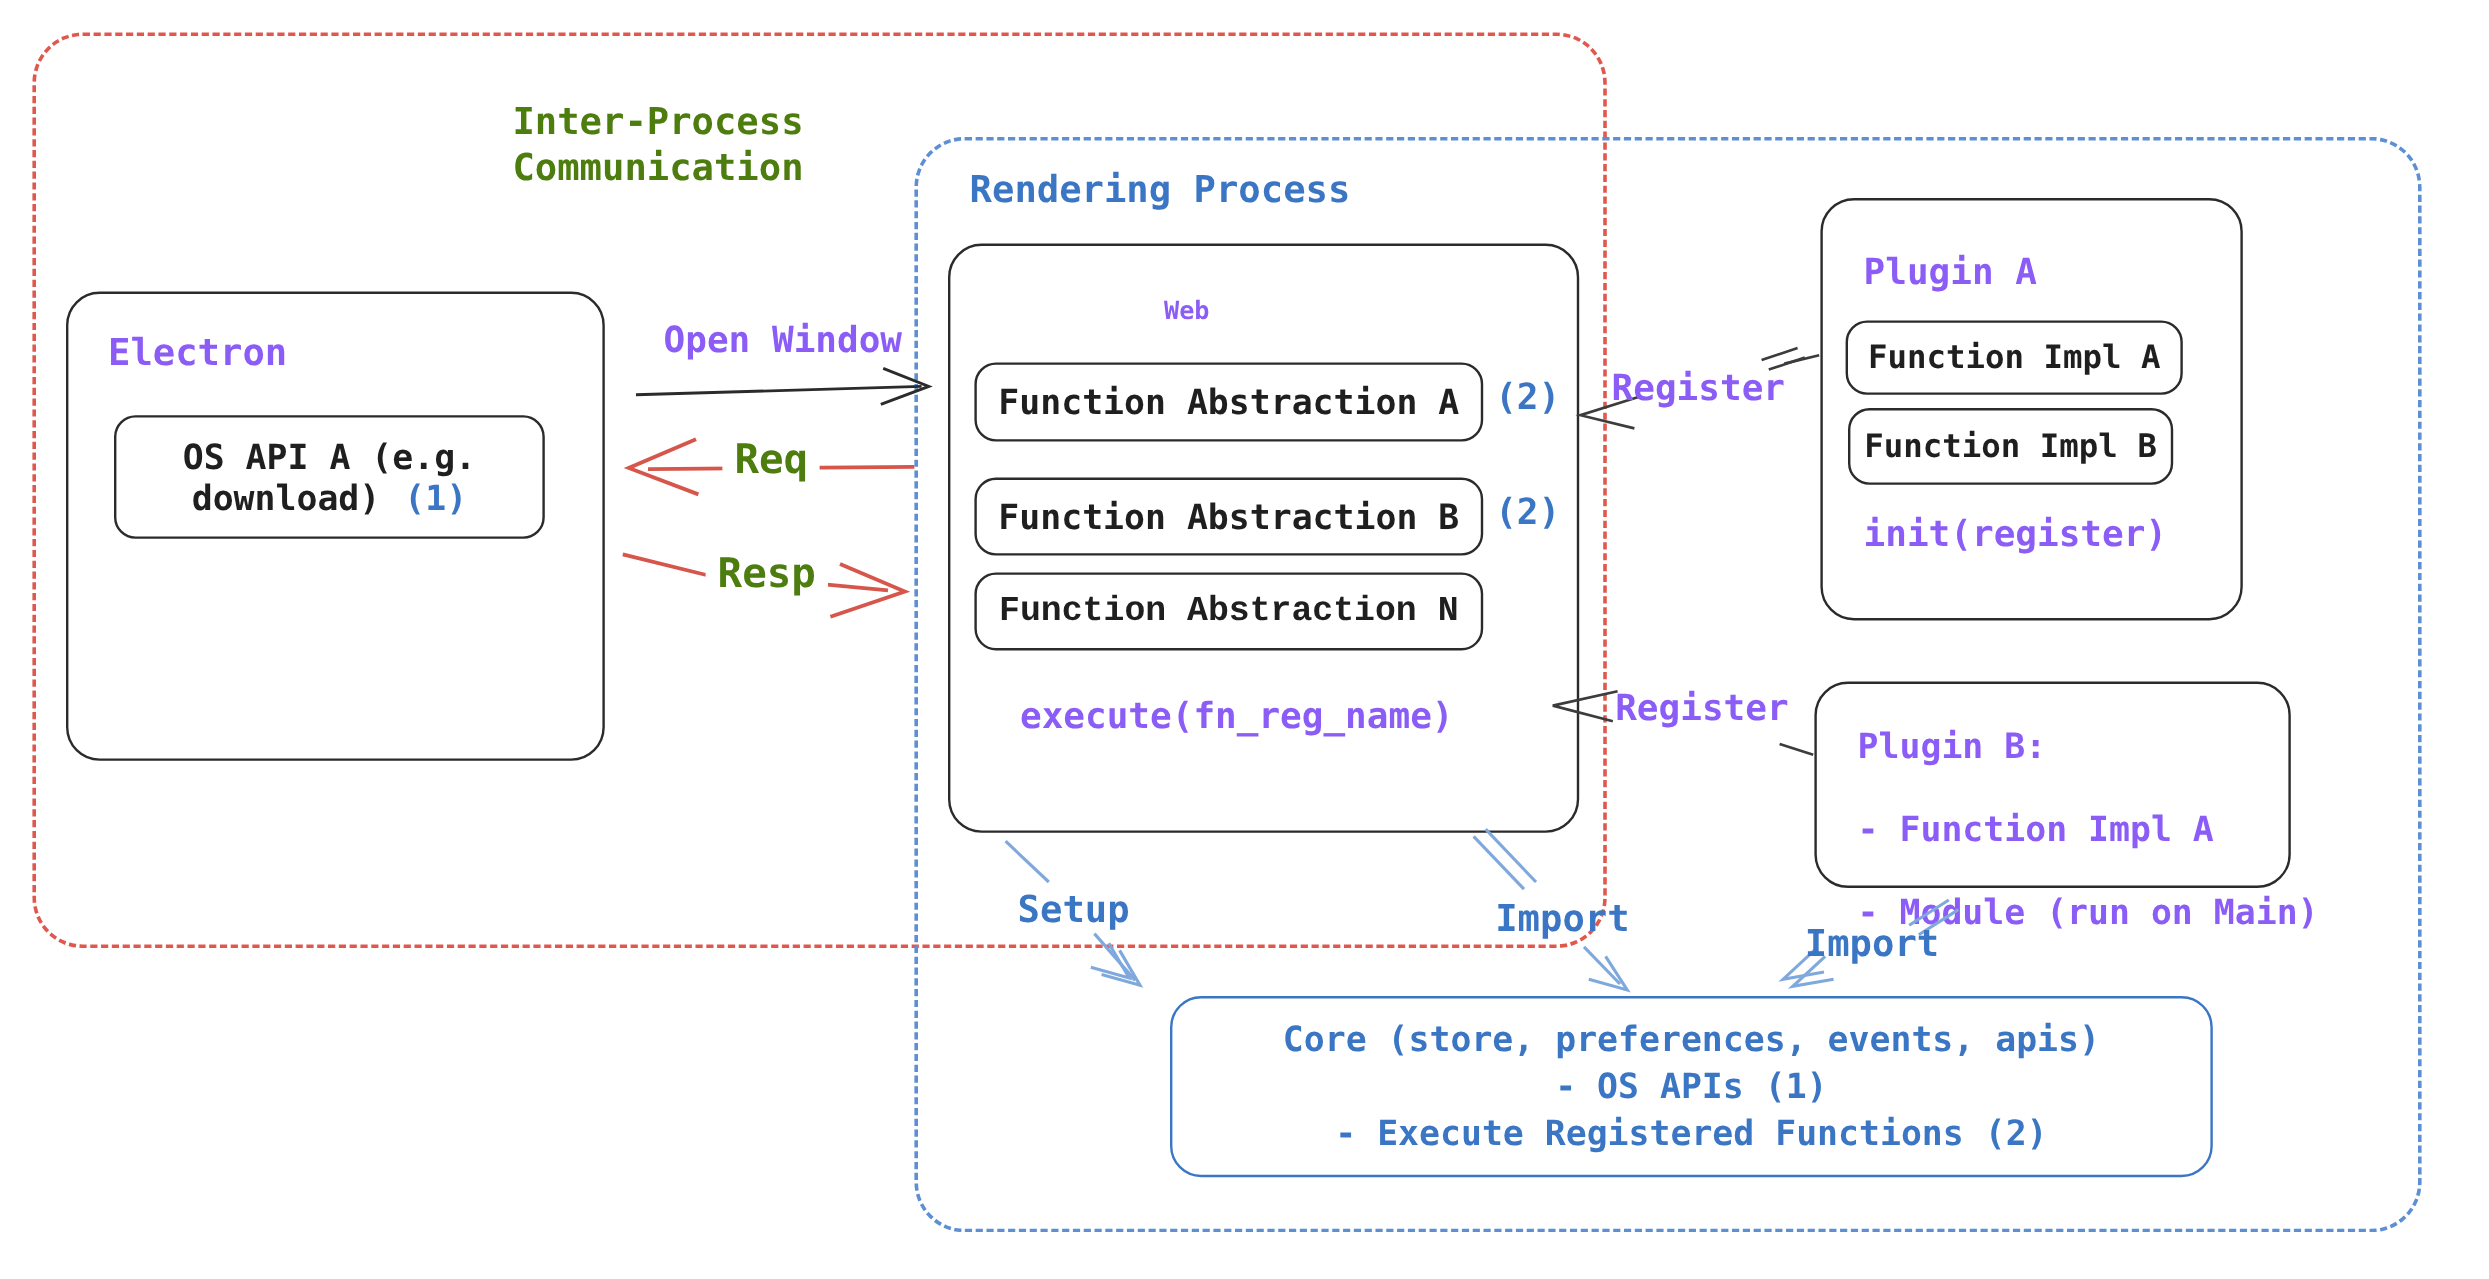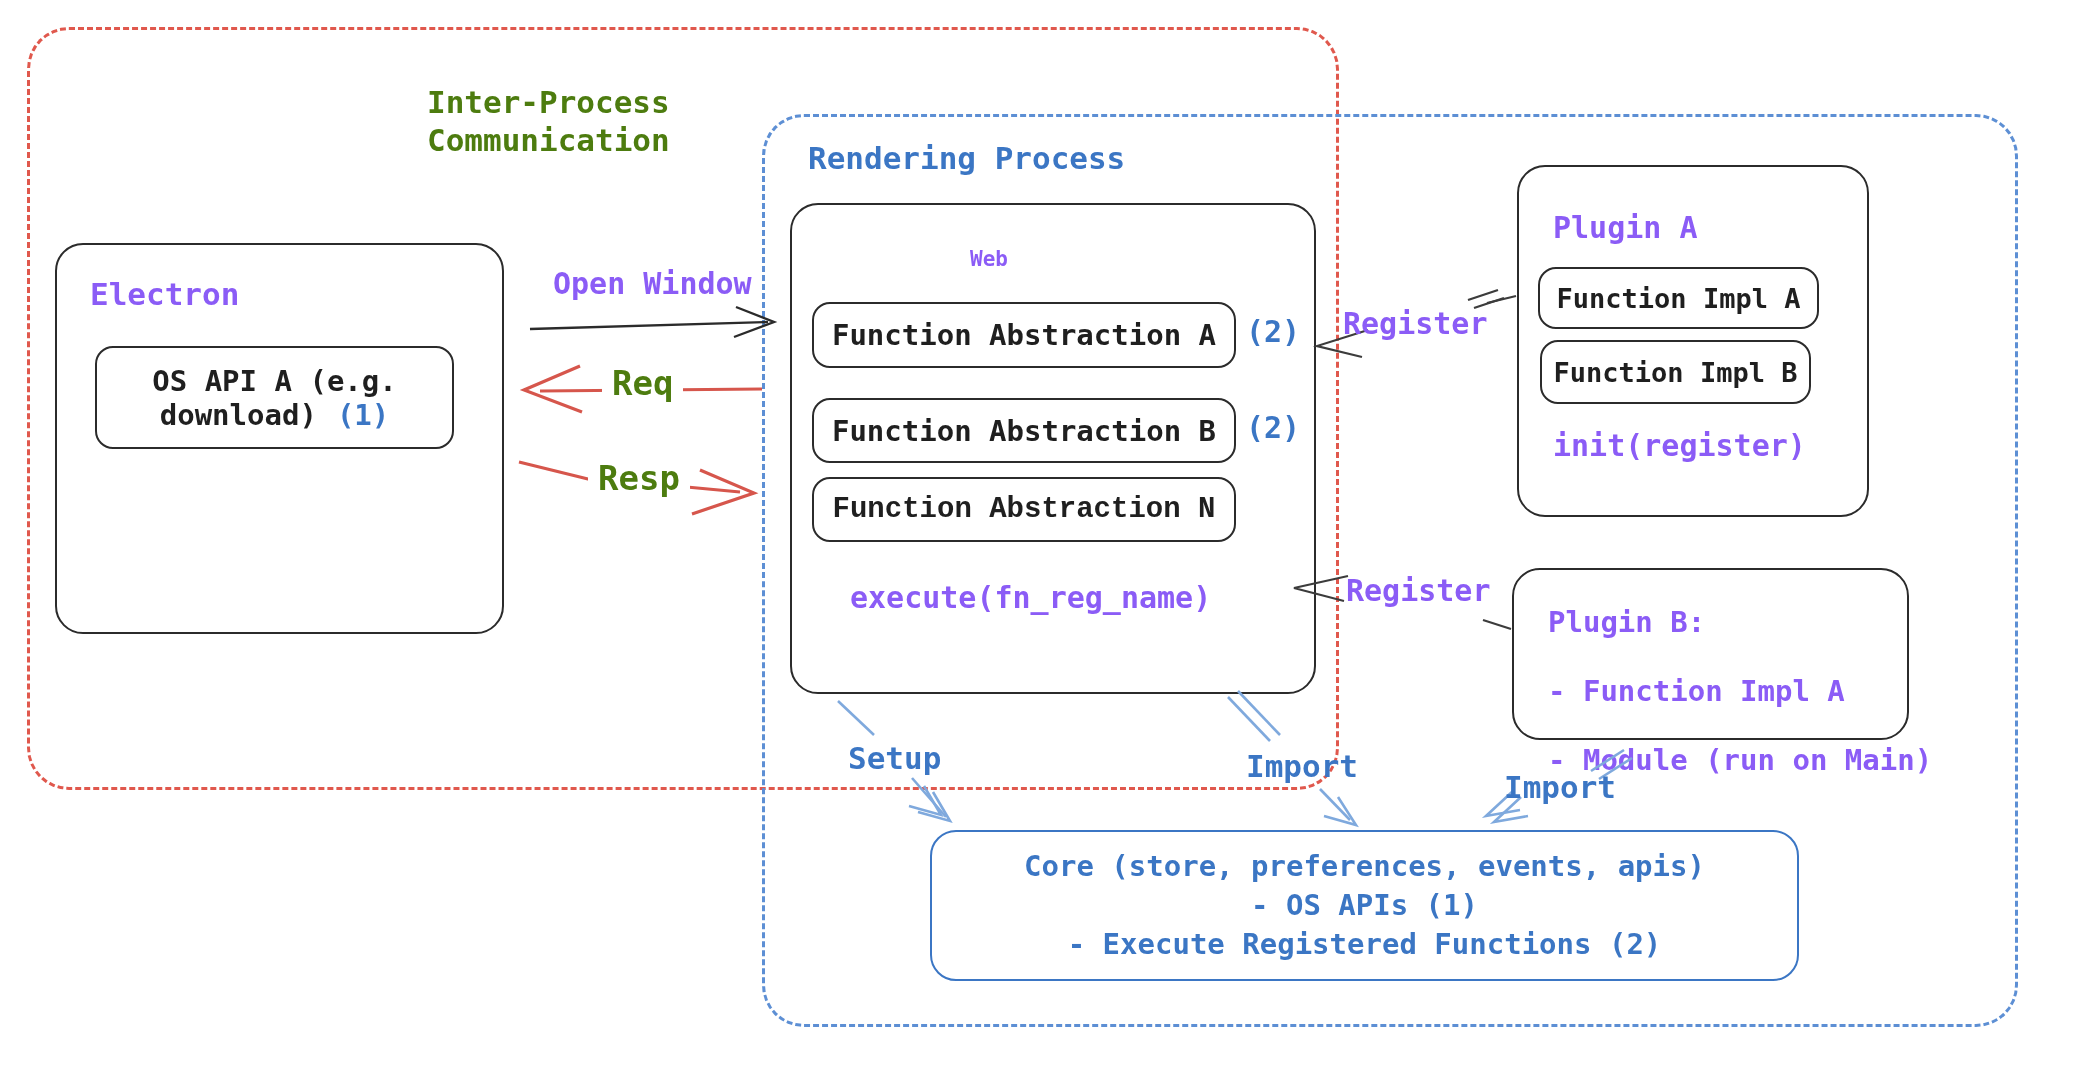--- a/index.html
+++ b/index.html
@@ -10,21 +10,21 @@
   }
   .region{position:absolute;background:transparent;}
   .region.red-dash{border:3px dashed #e0584d;border-radius:42px;}
   .region.blue-dash{border:3px dashed #5d8fd4;border-radius:42px;}
   .solid-box{position:absolute;background:#ffffff;border:2.5px solid #2b2b2b;border-radius:28px;}
   .inner-box{position:absolute;background:#ffffff;border:2px solid #2b2b2b;border-radius:18px;
     display:flex;align-items:center;justify-content:center;flex-direction:column;
     font-size:29px;font-weight:bold;white-space:pre;}
   .core-box{position:absolute;background:#ffffff;border:2.5px solid #3b76c4;border-radius:26px;
     color:#3b76c4;font-weight:bold;font-size:29px;line-height:39px;text-align:center;
-    display:flex;flex-direction:column;justify-content:center;}
+    display:flex;flex-direction:column;justify-content:center;margin-left:45px;}
   .lbl{position:absolute;font-weight:bold;white-space:pre-line;}
   .t-black{color:#8b5cf6;}
   .t-red{color:#4d7c0f;}
   .t-blue{color:#3b76c4;}
   .badge{color:#3b76c4;font-weight:bold;}
   .arrow-layer{position:absolute;left:0;top:0;z-index:5;pointer-events:none;}
   .toplabel{z-index:6;}
   .linebg{background:#ffffff;padding:0 10px;}
   .pluginb-line{line-height:50px;font-size:29px;font-weight:bold;white-space:pre;}
 </style>

